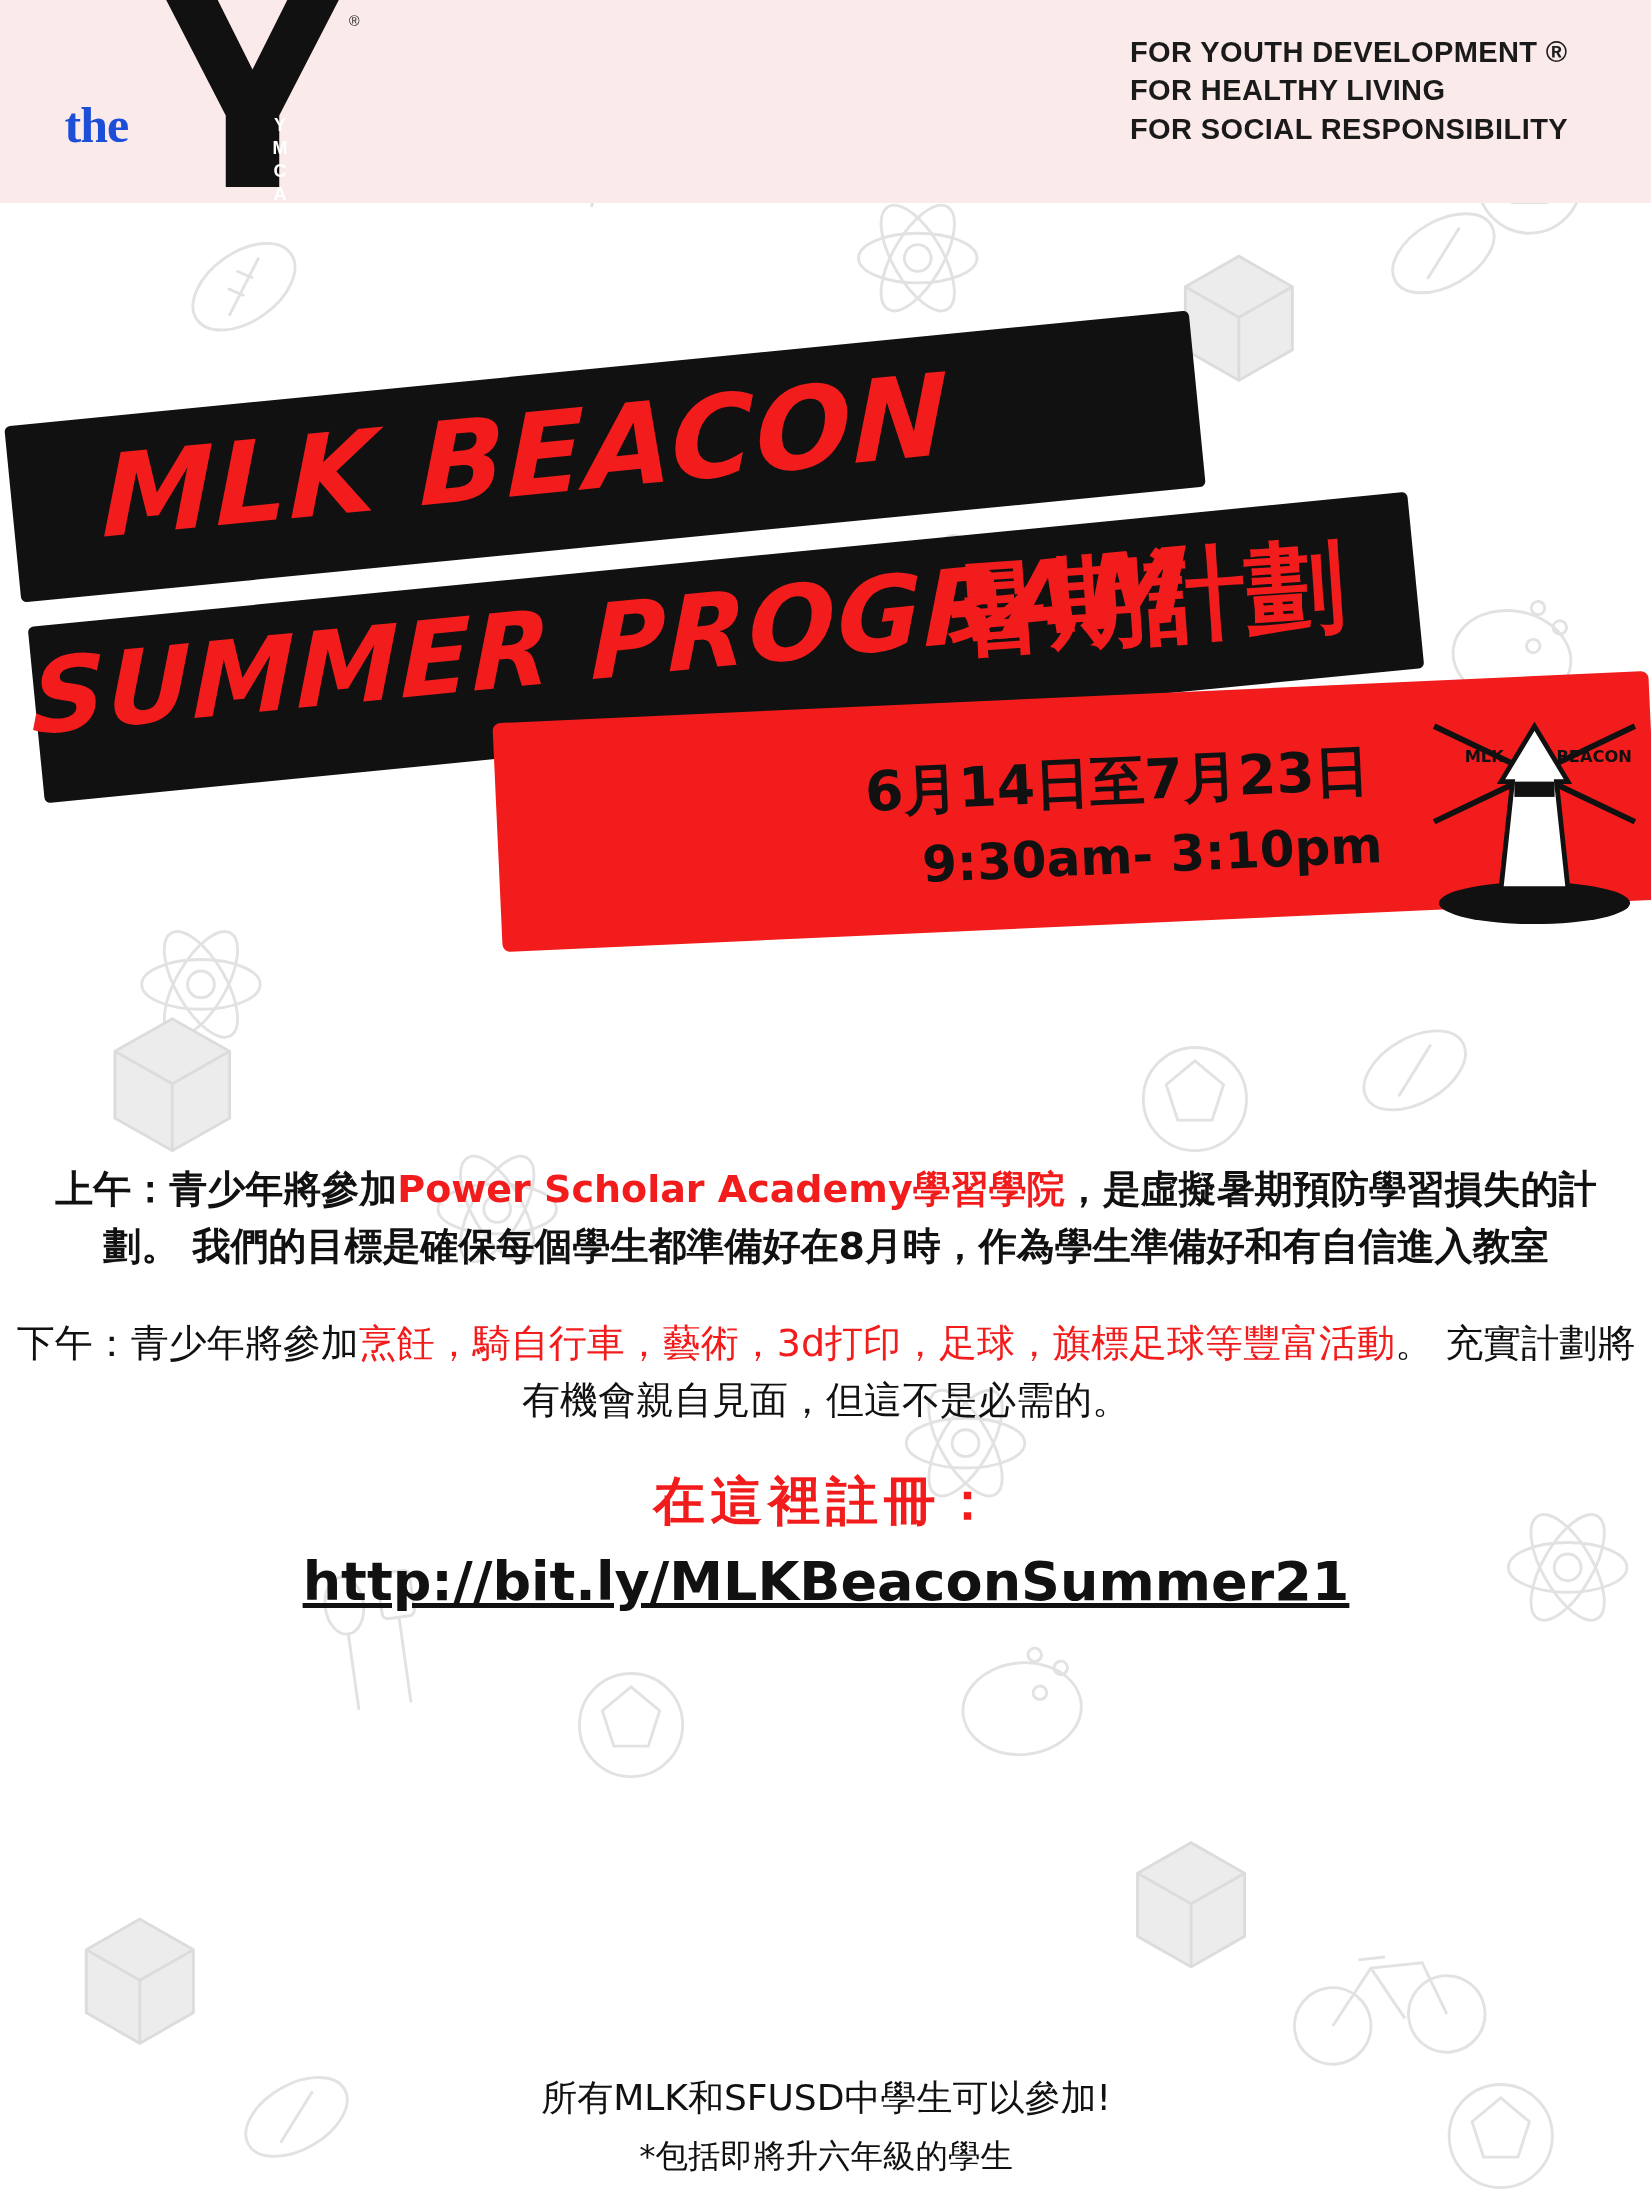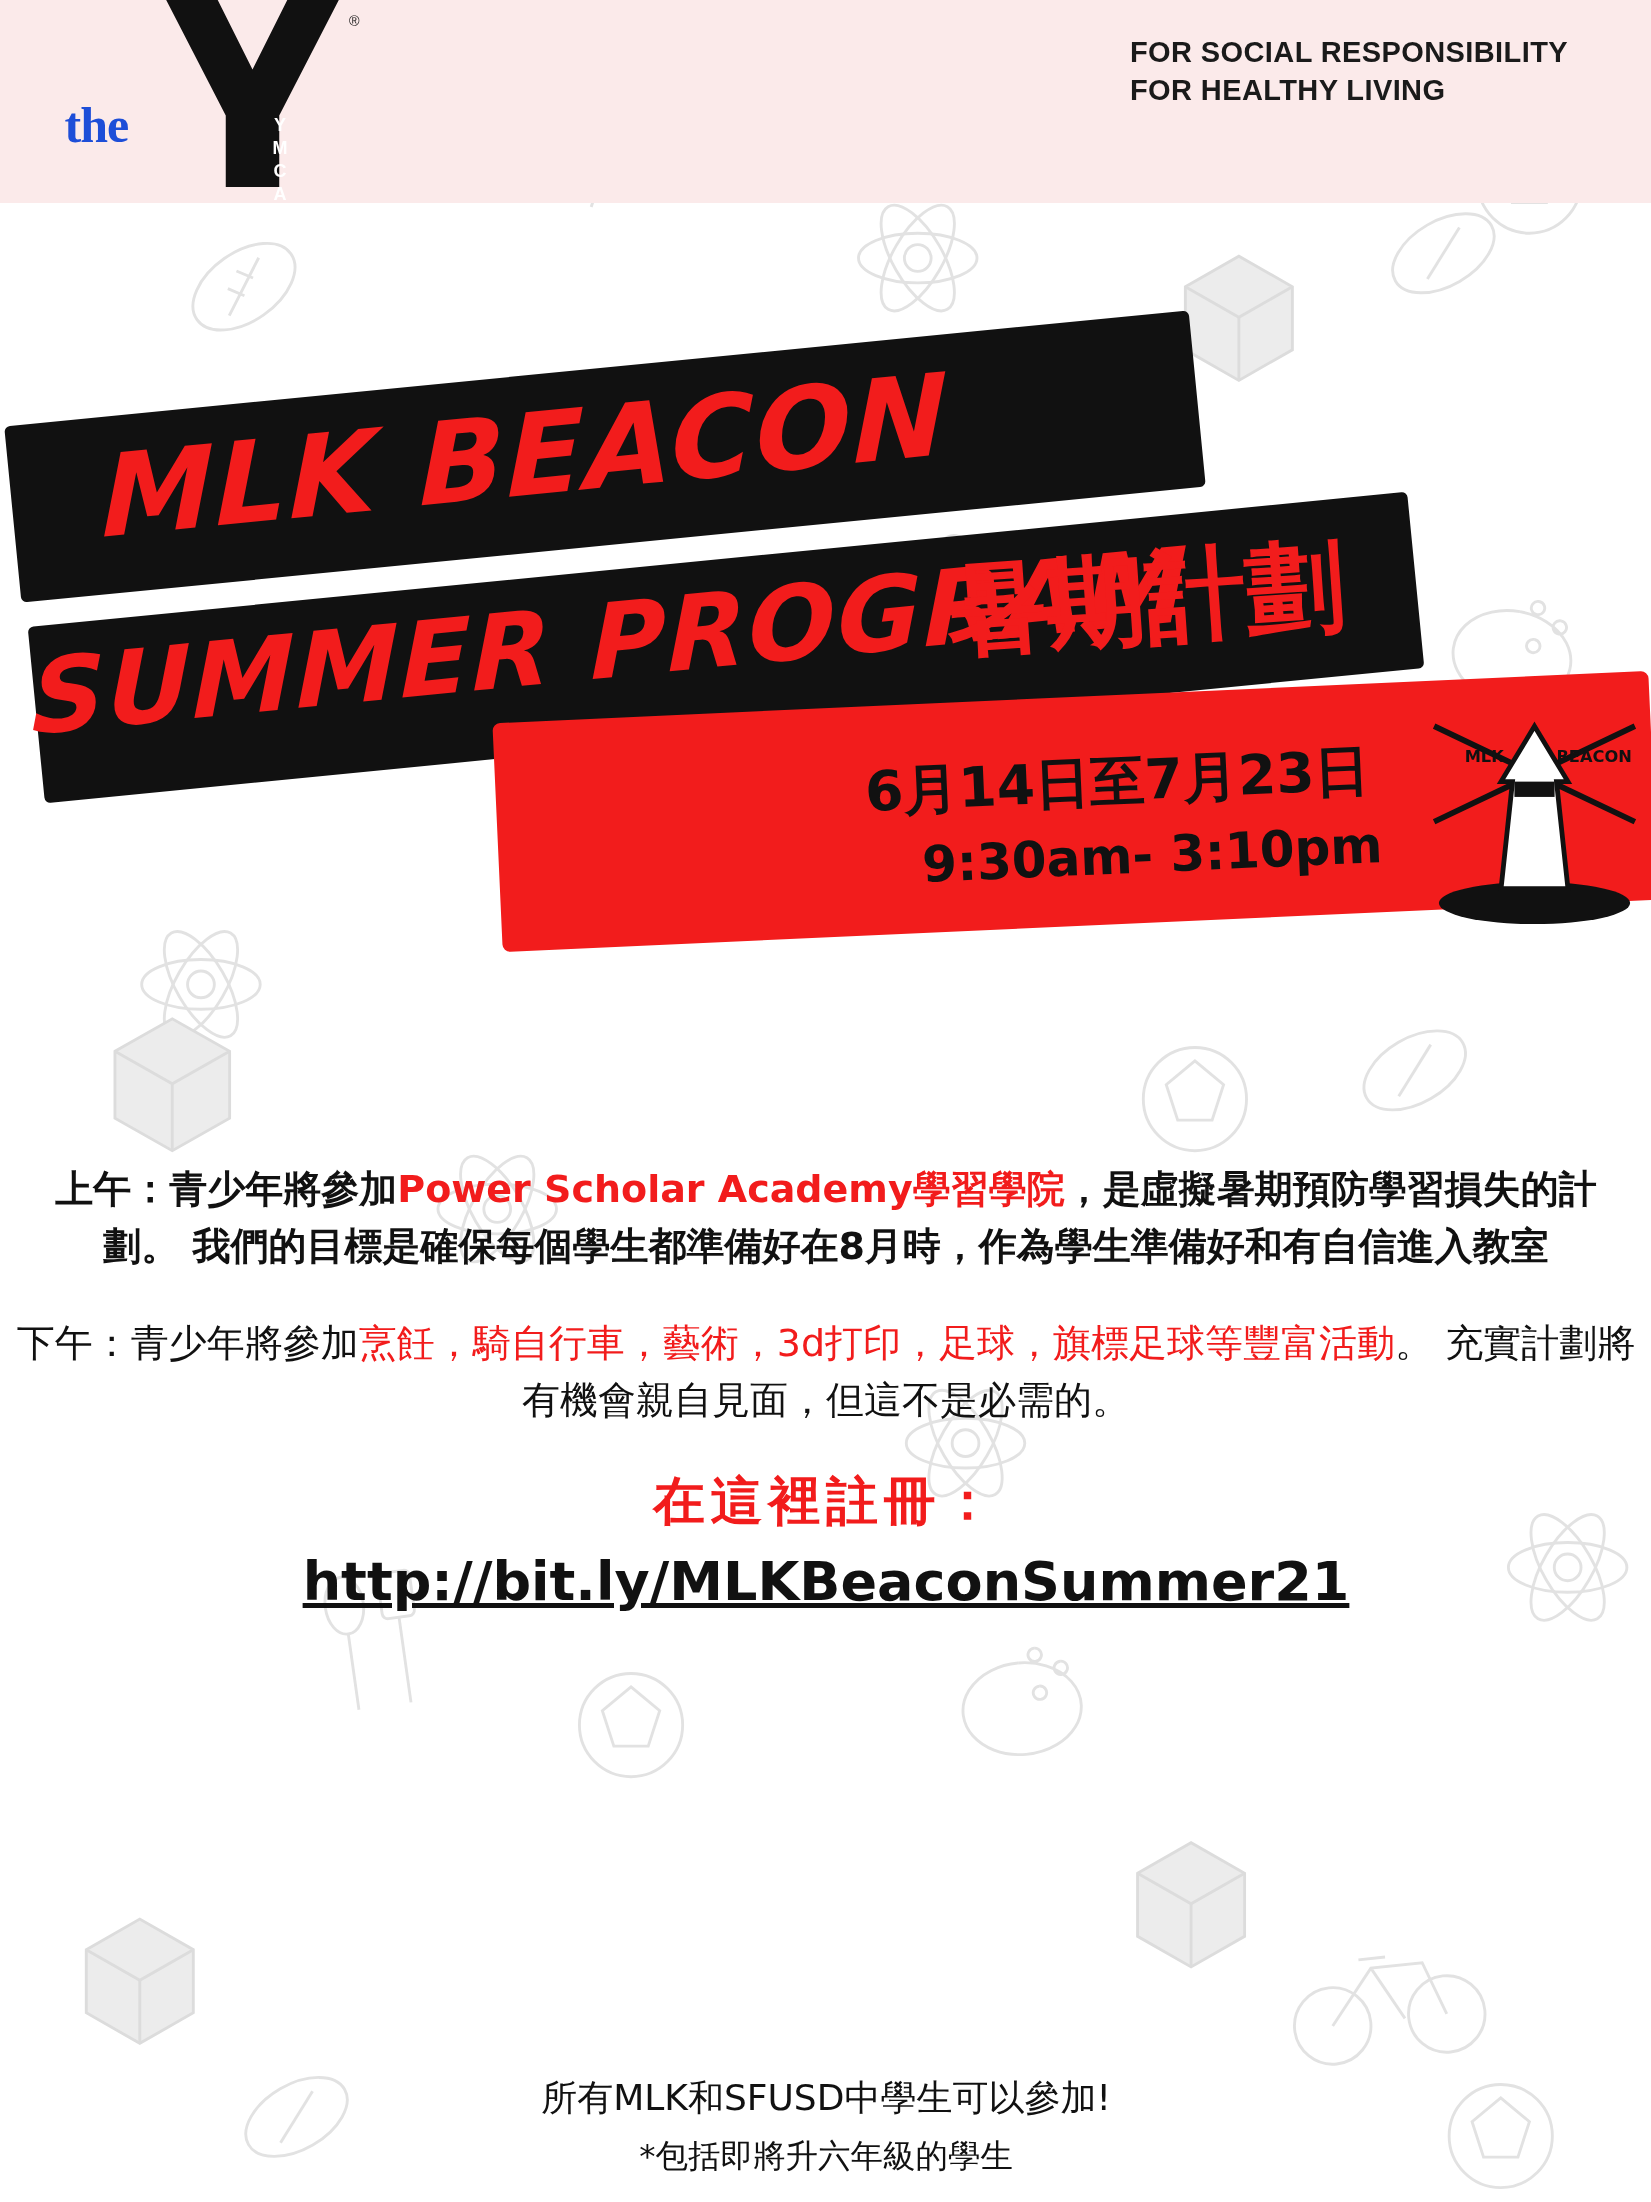--- a/index.html
+++ b/index.html
@@ -418,22 +418,23 @@
 <div class="header">
   <div class="ymca-logo">
     <span class="ymca-the">the</span>
     <svg class="ymca-y" viewBox="0 0 200 215" xmlns="http://www.w3.org/2000/svg">
       <path d="M8 8 L62 8 L100 84 L138 8 L192 8 L128 132 L128 207 L72 207 L72 132 Z" fill="#111111"></path>
     </svg>
     <span class="ymca-reg">®</span>
     <span class="ymca-vertical">YMCA</span>
   </div>
   <div class="tagline">
+    <div>FOR YOUTH DEVELOPMENT ®</div>
+    <div>FOR HEALTHY LIVING</div>
     <div>FOR SOCIAL RESPONSIBILITY</div>
-    <div>FOR HEALTHY LIVING</div>
   </div>
 </div>
 
 <div class="banner-wrap">
   <div class="banner banner1"></div>
   <div class="banner banner2"></div>
   <div class="banner-red"></div>
 
   <div class="title-line title1">MLK BEACON</div>
   <div class="title-line title2">SUMMER PROGRAM</div>

